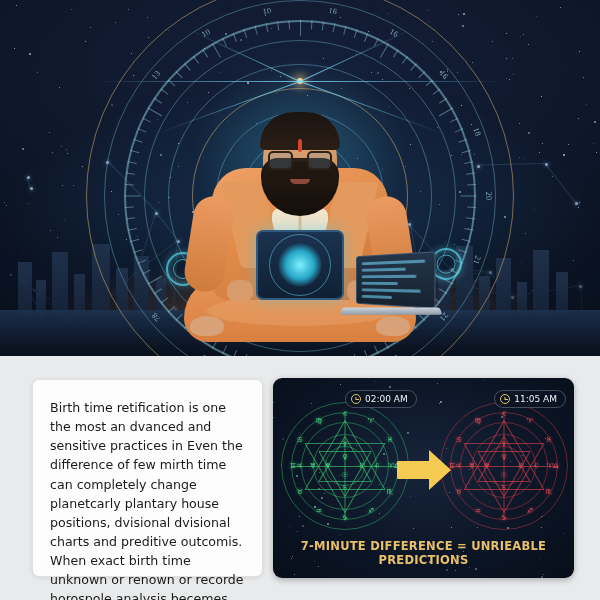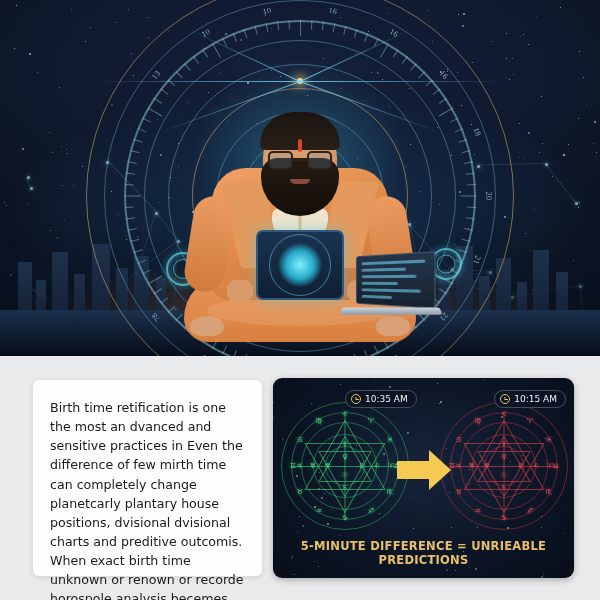--- a/index.html
+++ b/index.html
@@ -841,28 +841,28 @@
           <div class="c-glyph" style="left: 18px; top: 64px;">♃</div>
           <div class="c-glyph" style="left: 32px; top: 64px;">♅</div>
           <div class="c-glyph" style="left: 47px; top: 64px;">♆</div>
           <div class="c-glyph" style="left: 81px; top: 64px;">♇</div>
           <div class="c-glyph" style="left: 96px; top: 64px;">♌</div>
           <div class="c-glyph" style="left: 110px; top: 64px;">♈</div>
         </div>
 
       <div class="timepill left">
         <span class="clockicon"></span>
-        <span>10:35 AM</span>
+        <span>02:00 AM</span>
       </div>
       <div class="timepill right">
         <span class="clockicon"></span>
-        <span>10:15 AM</span>
+        <span>11:05 AM</span>
       </div>
 
       <div class="arrow">
         <div class="arrow-shaft"></div>
         <div class="arrow-head"></div>
       </div>
 
-      <div class="dp-caption">5-MINUTE DIFFERENCE = UNRIEABLE PREDICTIONS</div>
+      <div class="dp-caption">7-MINUTE DIFFERENCE = UNRIEABLE PREDICTIONS</div>
     </div>
   </div>
 </div>
 
 </body></html>

